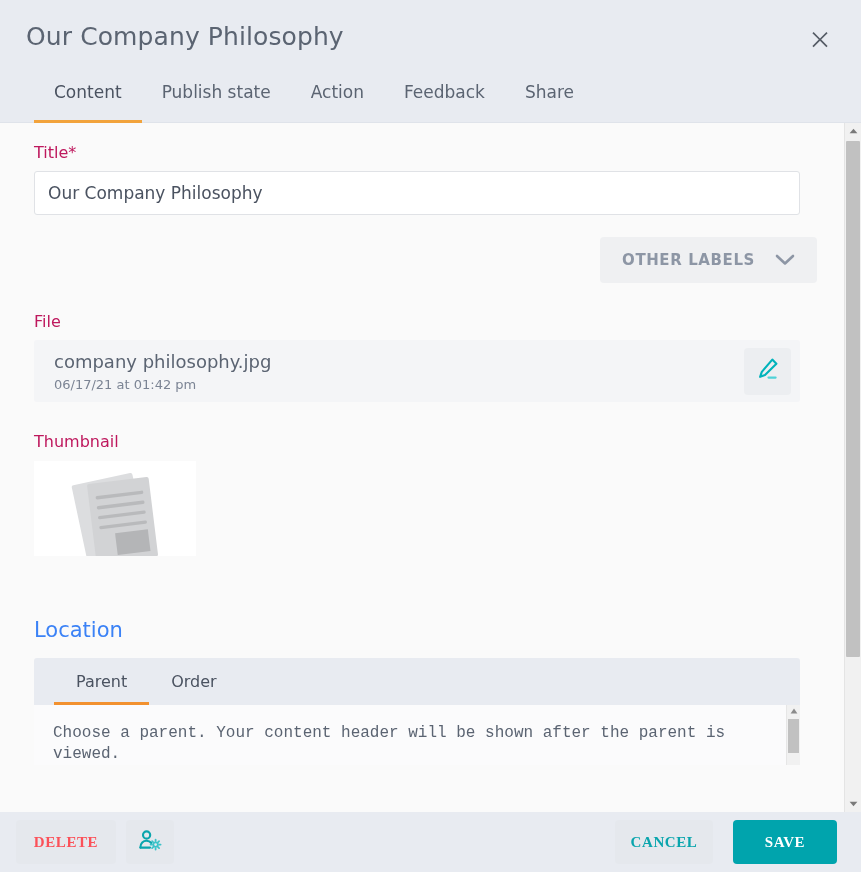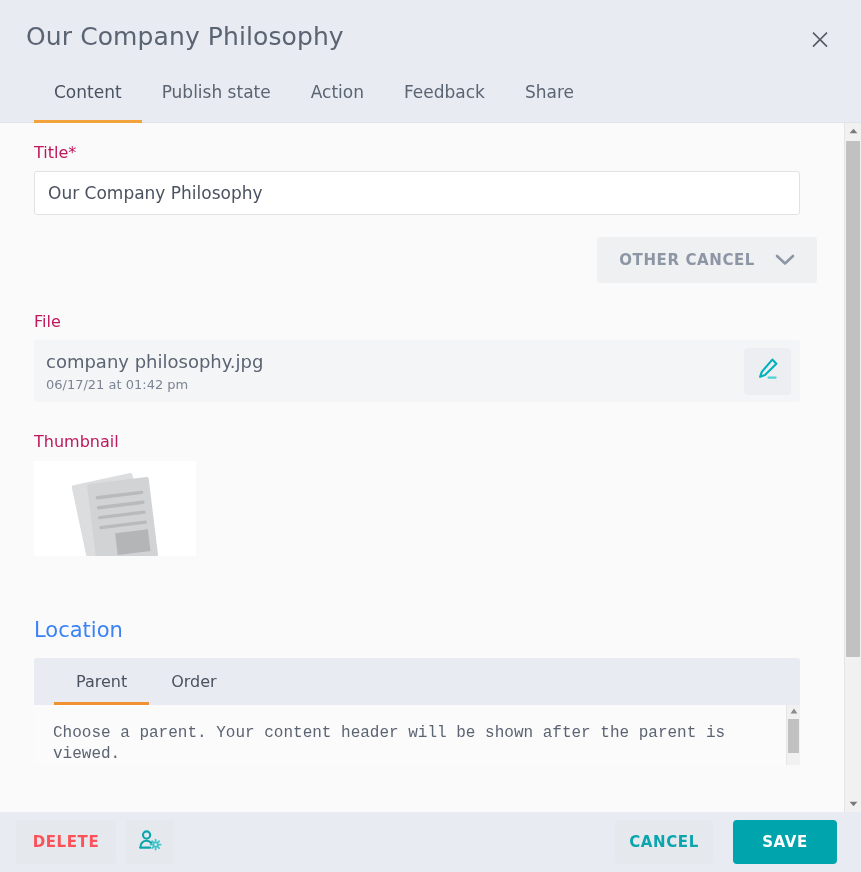--- a/index.html
+++ b/index.html
@@ -184,21 +184,21 @@
     margin-top: 9px;
     width: 766px;
     height: 62px;
     background: #f4f5f7;
     border-radius: 3px;
     display: flex;
     align-items: center;
     justify-content: space-between;
     padding: 0 9px 0 10px;
   }
-  .file-info { display: flex; flex-direction: column; gap: 5px; padding-left: 2px;}
+  .file-info { display: flex; flex-direction: column; gap: 5px; padding-left: 2px; margin-left: 8px;}
   .file-name { font-size: 18px; color: #5b6472; }
   .file-date { font-size: 13px; color: #7b8494; }
   .edit-btn {
     width: 47px; height: 47px;
     background: #eceef1;
     border-radius: 4px;
     display: flex;
     align-items: center;
     justify-content: center;
     cursor: pointer;
@@ -288,20 +288,21 @@
 
   
   .modal-footer {
     flex: 0 0 60px;
     height: 60px;
     background: #e8ebf1;
     display: flex;
     align-items: center;
     padding: 0 16px;
     gap: 10px;
+    font-family: Liberation Serif, serif;
   }
   .footer-spacer { flex: 1 1 auto; }
   .btn {
     border: none;
     border-radius: 4px;
     font-family: inherit;
     font-weight: 700;
     font-size: 15px;
     letter-spacing: .6px;
     cursor: pointer;
@@ -376,21 +377,21 @@
   <div class="body-wrap">
     <div class="body-scroll">
 
       <div class="section-pad title-block">
         <div class="field-label">Title*</div>
         <input class="title-input" type="text" value="Our Company Philosophy" style="">
       </div>
 
       <div class="labels-row">
         <div class="other-labels">
-          <span class="ol-text">OTHER CANCEL</span>
+          <span class="ol-text">OTHER LABELS</span>
           <span>
             <svg width="20" height="12" viewBox="0 0 20 12">
               <path d="M2 2 L10 9.5 L18 2" fill="none" stroke="#8d96a5" stroke-width="2.6" stroke-linecap="round" stroke-linejoin="round"></path>
             </svg>
           </span>
         </div>
       </div>
 
       <div class="section-pad file-block">
         <div class="field-label">File</div>

